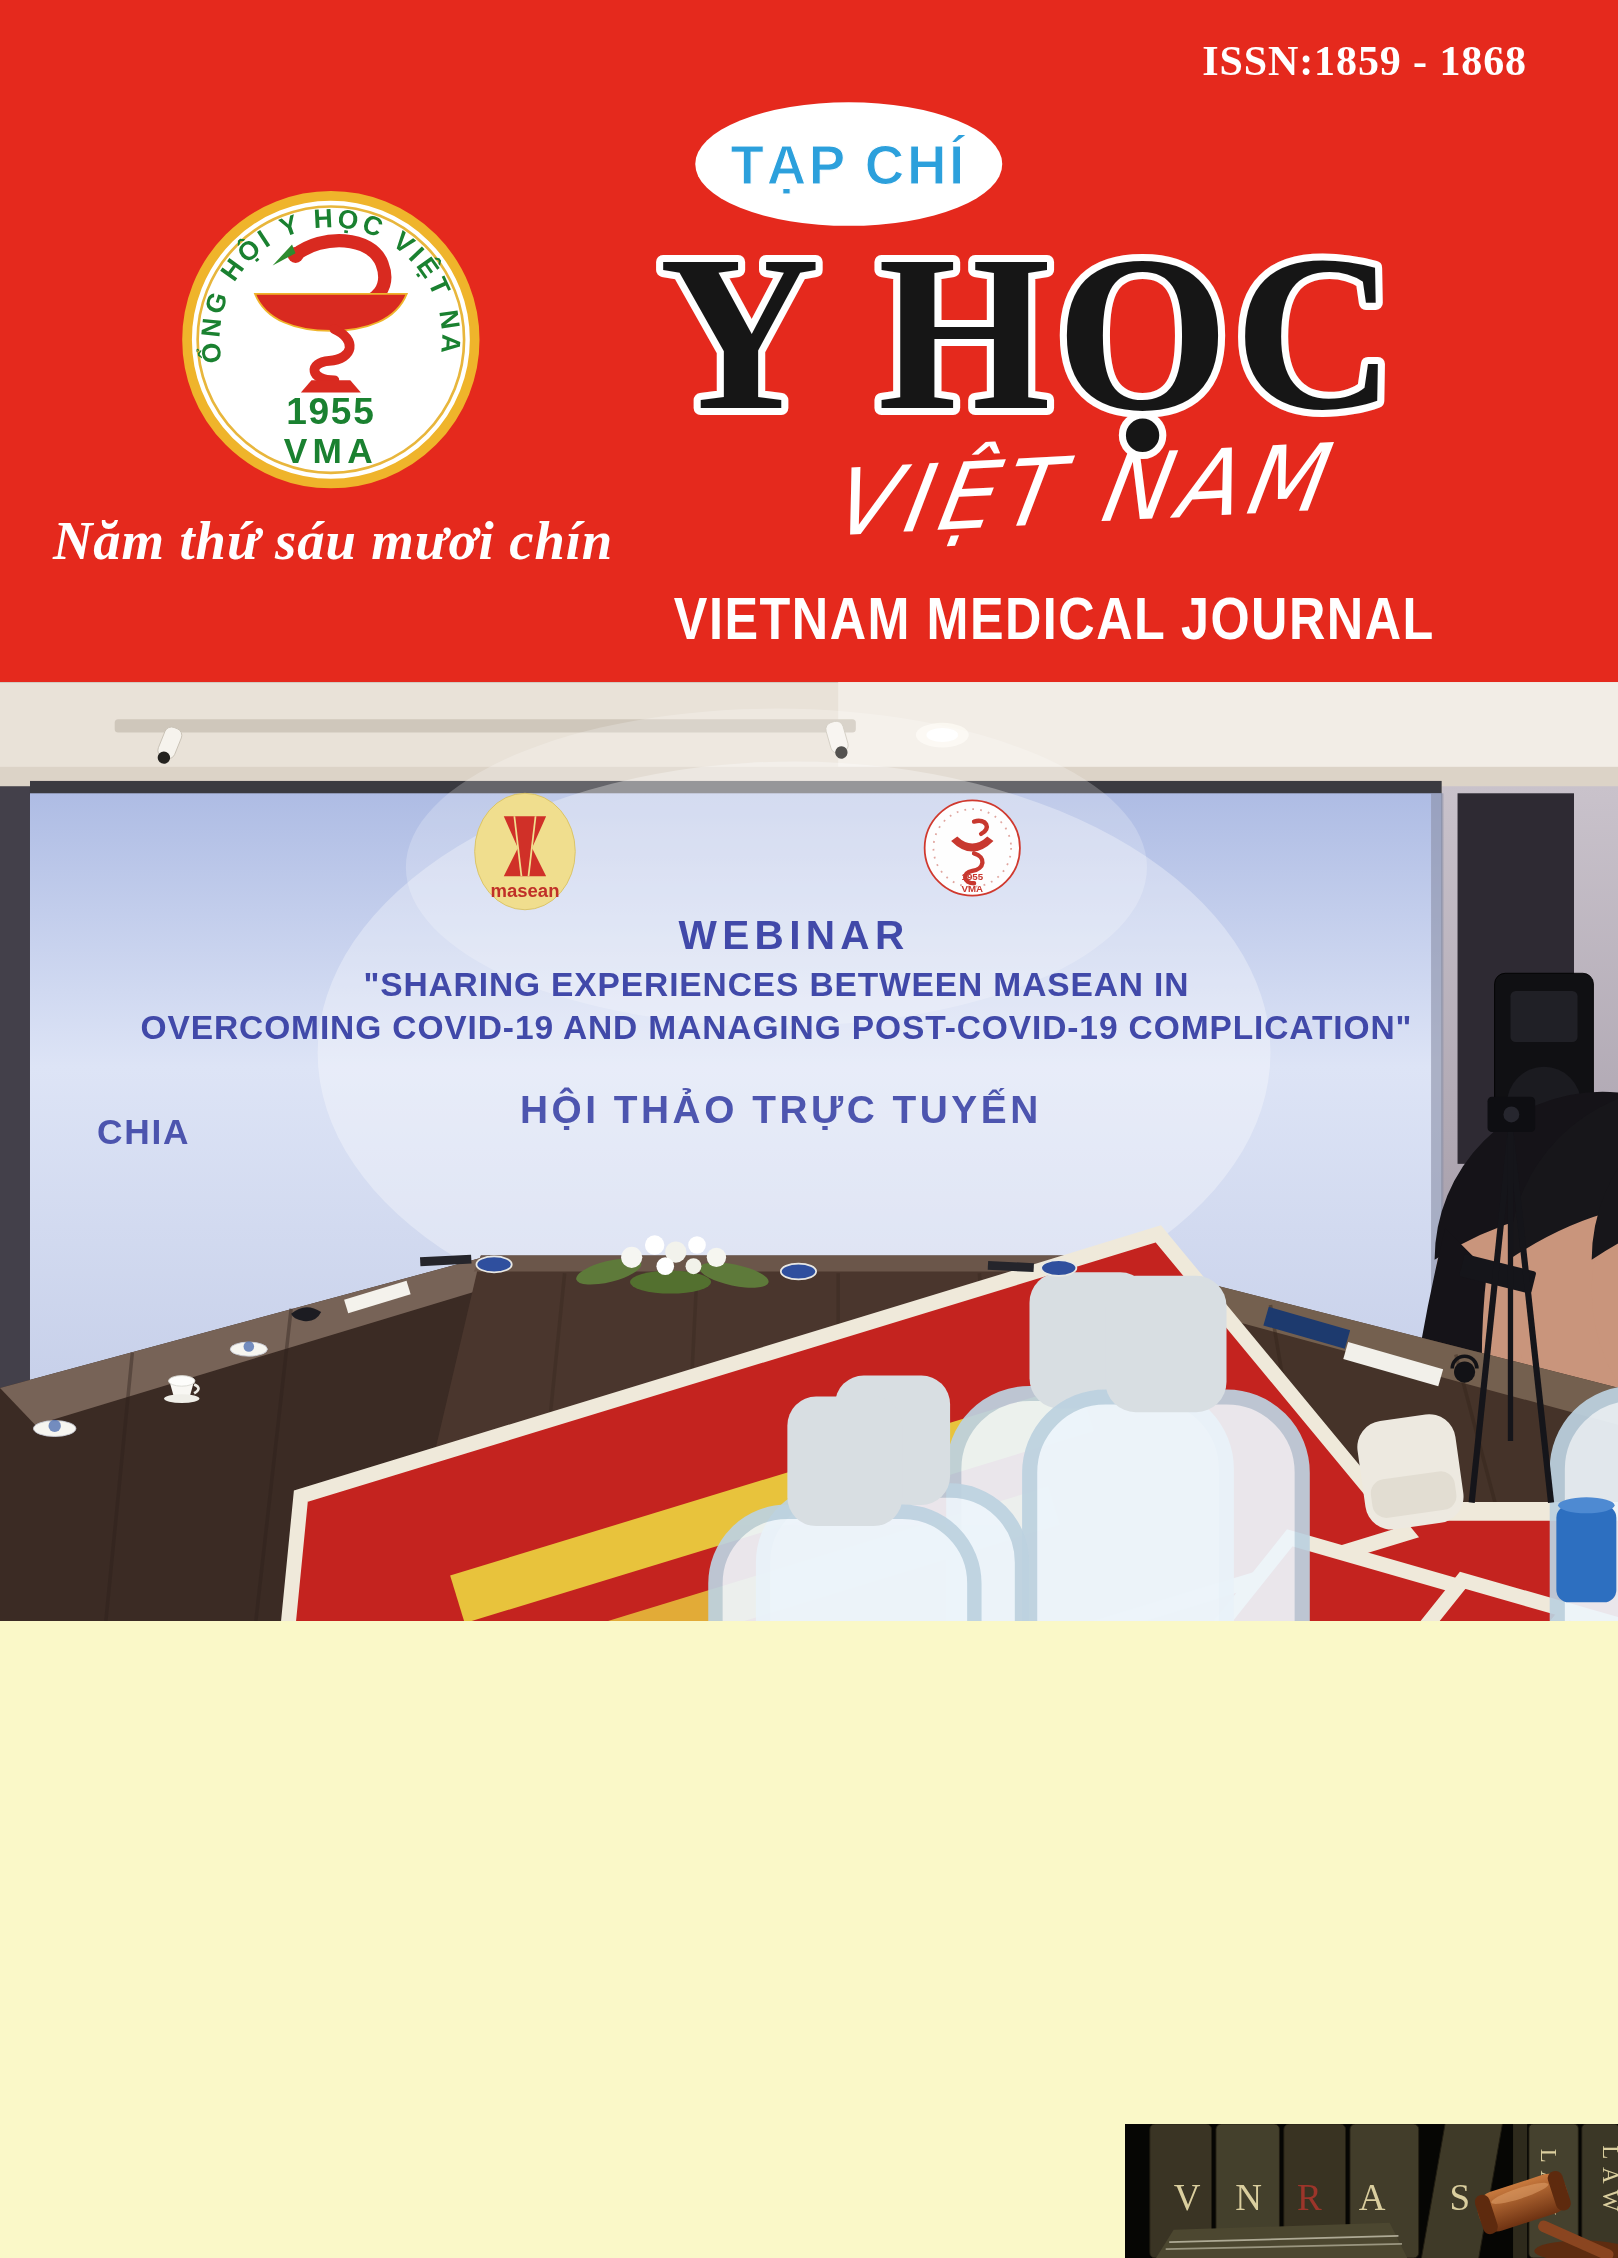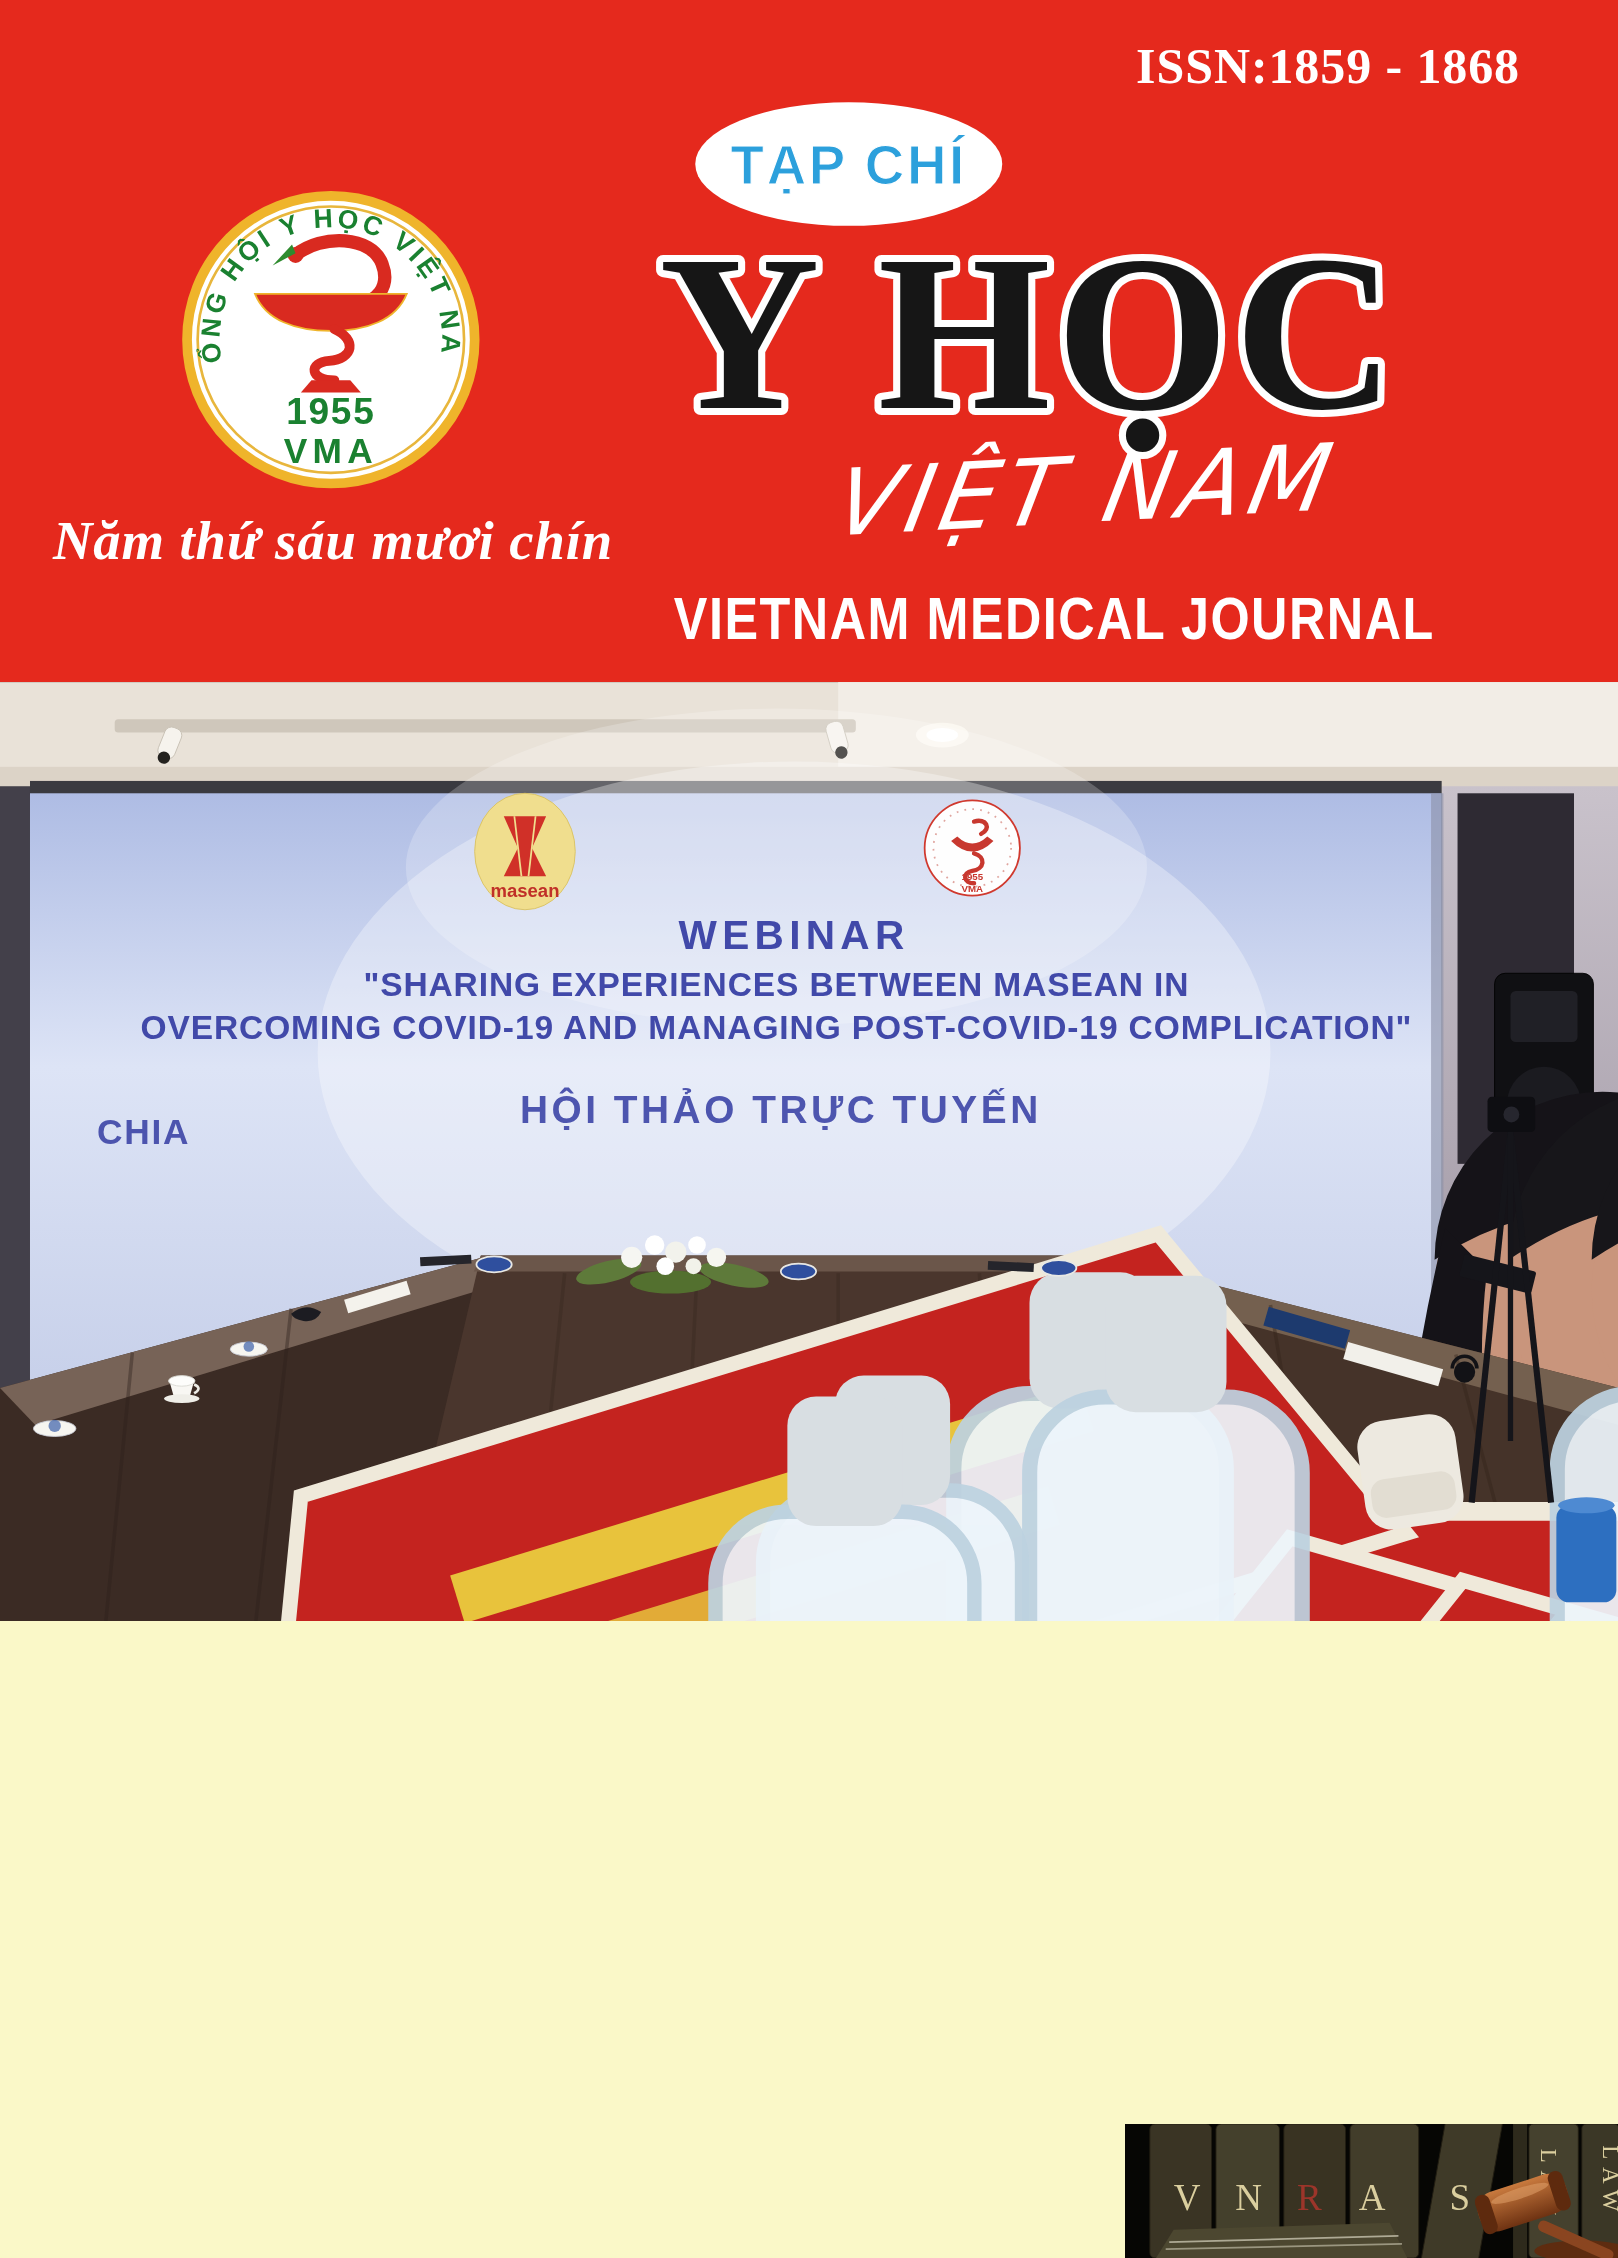--- a/index.html
+++ b/index.html
@@ -5,22 +5,22 @@
   :root{
     --banner-red:#E5291D; --kicker-blue:#2CA0DC; --headline-blue:#4149A9;
     --issue-blue:#1F7FC9; --cream:#FAF8C8; --logo-green:#1A8130;
     --logo-red:#D92A20; --gold:#EFB42B; --plate-red:#C4231F;
   }
   html,body{margin:0;padding:0;background:#777;}
   #cover{position:relative;width:1619px;height:2258px;overflow:hidden;background:var(--cream);
          font-family:"Liberation Sans",sans-serif;}
   
   .banner{position:absolute;left:0;top:0;width:1619px;height:682px;background:var(--banner-red);}
-  .issn{position:absolute;top:37px;right:99px;color:#fff;font-family:"Liberation Serif",serif;
-        font-weight:bold;font-size:50px;letter-spacing:0.9px;}
+  .issn{position:absolute;top:37px;right:92px;color:#fff;font-family:"Liberation Serif",serif;
+        font-weight:bold;font-size:42px;letter-spacing:0.9px;}
   .banner svg{position:absolute;left:0;top:0;}
   
   .photo{position:absolute;left:0;top:682px;width:1619px;height:939px;background:#222;}
   
   .bottom{position:absolute;left:0;top:1621px;width:1619px;height:638px;background:var(--cream);}
   
   .corner{position:absolute;left:1125px;top:2124px;width:494px;height:134px;background:#060604;overflow:hidden;}
 </style>
 </head>
 <body>

